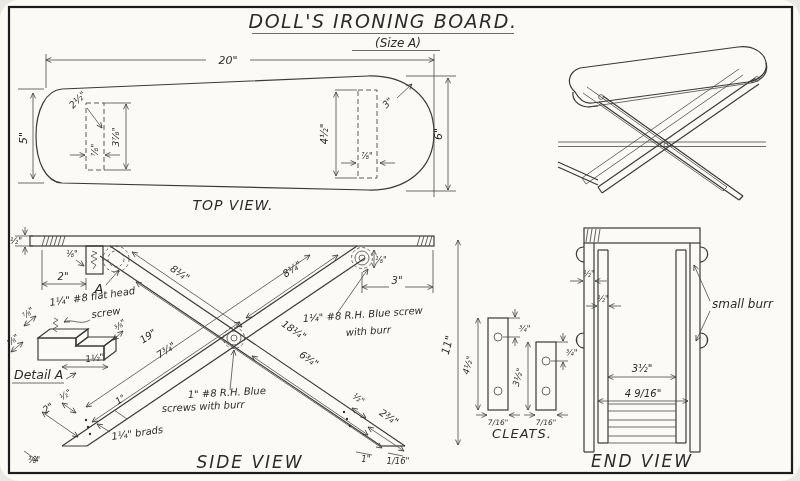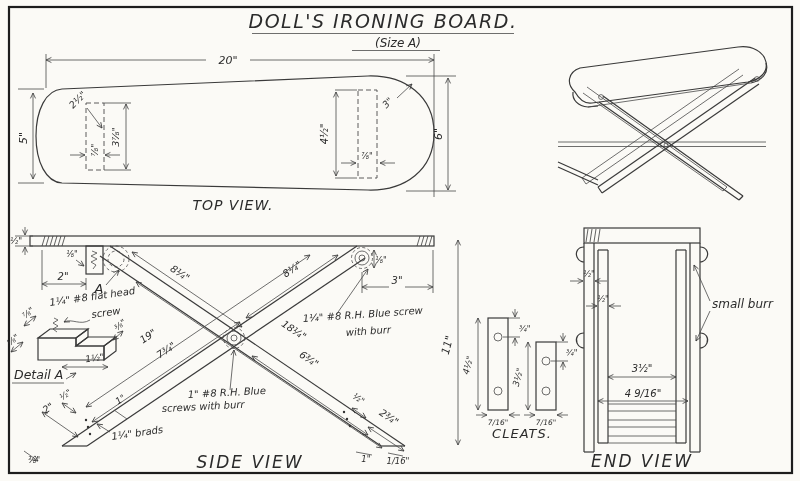--- a/index.html
+++ b/index.html
@@ -1,17 +1,17 @@
 <!DOCTYPE html>
 <html><head>
 <meta charset="utf-8">
 <style>
   html,body{margin:0;padding:0;background:#e9e8e4;}
   .page{position:relative;width:800px;height:481px;background:#fbfaf6;overflow:hidden;
-        font-family:"DejaVu Sans",sans-serif;}
+        font-family:"DejaVu Sans",sans-serif;border-radius:19px;}
   svg text{fill:#2b2b2b;font-style:italic;font-family:"DejaVu Sans",sans-serif;}
   .ol{stroke:#3a3a3a;stroke-width:1.2;fill:none;}
   .thin{stroke:#4a4a4a;stroke-width:.8;fill:none;}
   .dim{stroke:#4a4a4a;stroke-width:.8;fill:none;}
   .dash{stroke:#4a4a4a;stroke-width:.9;fill:none;stroke-dasharray:5 3;}
   .dash2{stroke:#4a4a4a;stroke-width:.8;fill:none;stroke-dasharray:3 2.5;}
   .hatch{stroke:#3a3a3a;stroke-width:.8;}
 </style>
 </head>
 <body>

